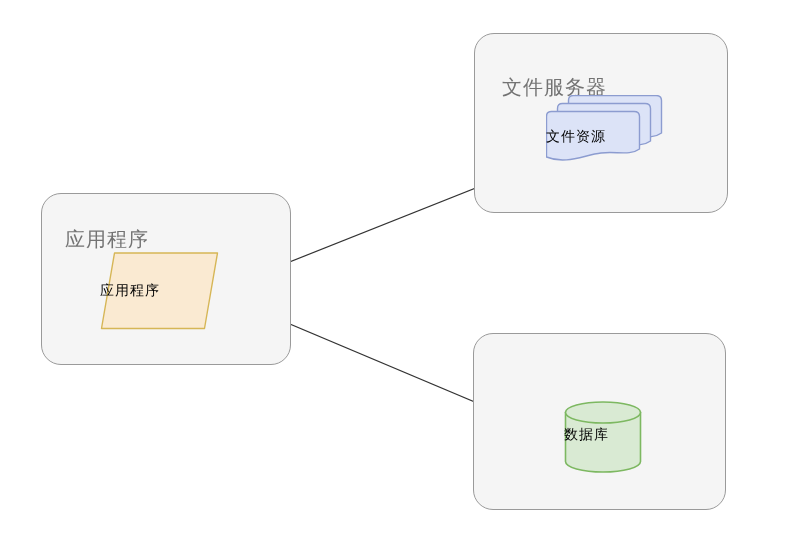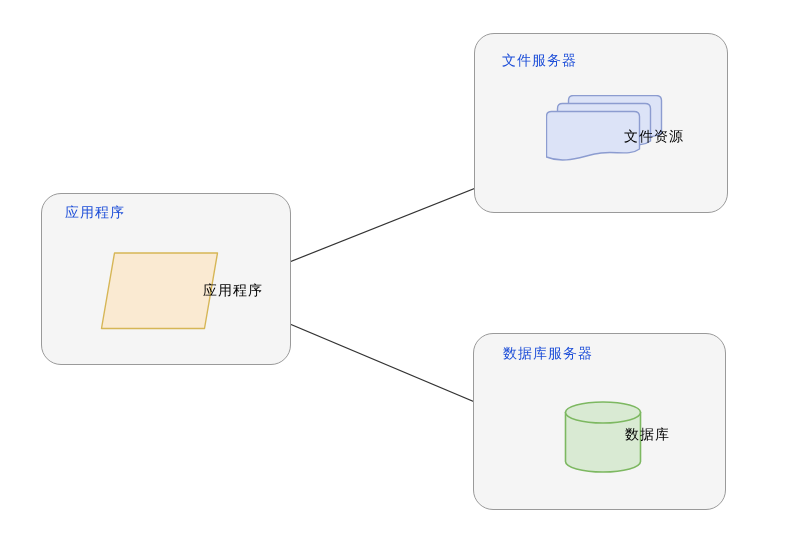--- a/index.html
+++ b/index.html
@@ -13,33 +13,33 @@
   }
   .server-box {
     position: absolute;
     background: #f5f5f5;
     border: 1px solid #9a9a9a;
     border-radius: 20px;
     box-sizing: border-box;
   }
   .box-title {
     position: absolute;
-    font-size: 14px;
-    color: #1d4ed8;
+    font-size: 20px;
+    color: #737373;
     white-space: nowrap;
     letter-spacing: 1px;
+    margin-top: 22px;
   }
   .shape-label {
     position: absolute;
     font-size: 14px;
     color: #000000;
-    text-align: right;
+    text-align: left;
     white-space: nowrap;
     letter-spacing: 1px;
-    padding-left: 44px;
   }
   .shape-svg { position: absolute; display: block; }
   .connector-layer {
     position: absolute;
     left: 0; top: 0;
     width: 802px; height: 536px;
     pointer-events: none;
   }
 </style>
 </head>
@@ -75,21 +75,20 @@
     <g transform="translate(11,8)">
       <path d="M0.5,46 L0.5,5.5 Q0.5,0.5 5.5,0.5 L88,0.5 Q93.5,0.5 93.5,5.5 L93.5,38 C84,45 70,40 55,42 C38,44 20,54 0.5,46 Z" fill="#dce3f7" stroke="#8c9cd0" stroke-width="1.4"></path>
     </g>
     <g transform="translate(0,16)">
       <path d="M0.5,46 L0.5,5.5 Q0.5,0.5 5.5,0.5 L88,0.5 Q93.5,0.5 93.5,5.5 L93.5,38 C84,45 70,40 55,42 C38,44 20,54 0.5,46 Z" fill="#dce3f7" stroke="#8c9cd0" stroke-width="1.4"></path>
     </g>
   </svg>
   <div class="shape-label" style="left:546px; top:128px; width:94px;">文件资源</div>
 
   <div class="server-box" style="left:473px; top:333px; width:253px; height:177px;"></div>
-  <div class="box-title" style="left:503px; top:345px;">数据库服务器</div>
 
   <svg class="shape-svg" style="left:564px; top:401px;" width="78" height="73" viewBox="0 0 78 73">
     <path d="M1.5,11.5 L1.5,60.5 A37.5,10.5 0 0 0 76.5,60.5 L76.5,11.5 Z" fill="#d9ead3" stroke="#7db861" stroke-width="1.6"></path>
     <ellipse cx="39" cy="11.5" rx="37.5" ry="10.5" fill="#d9ead3" stroke="#7db861" stroke-width="1.6"></ellipse>
   </svg>
   <div class="shape-label" style="left:564px; top:426px; width:62px;">数据库</div>
 
 </div>
 
 </body></html>

